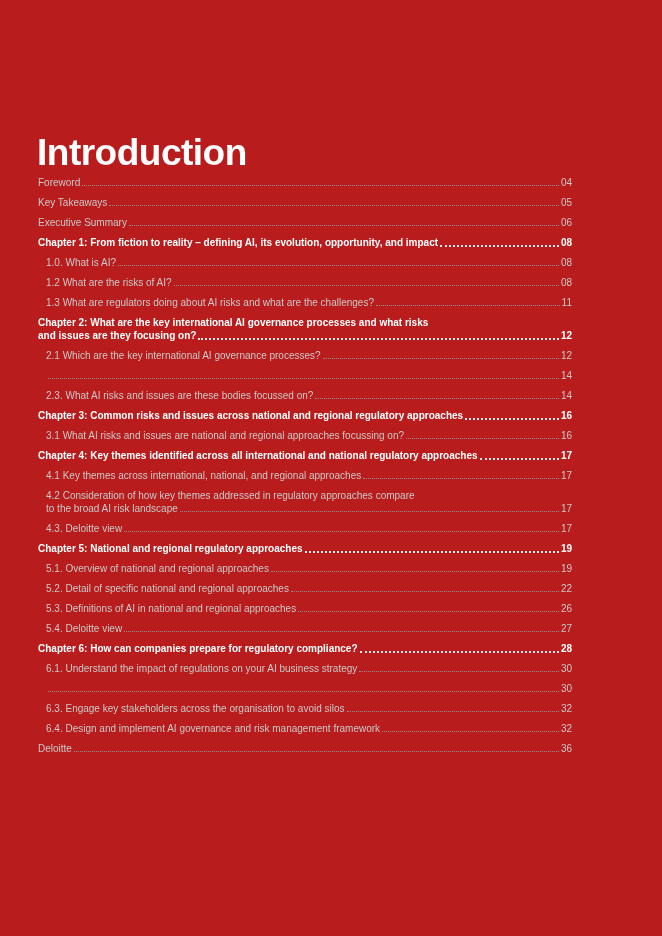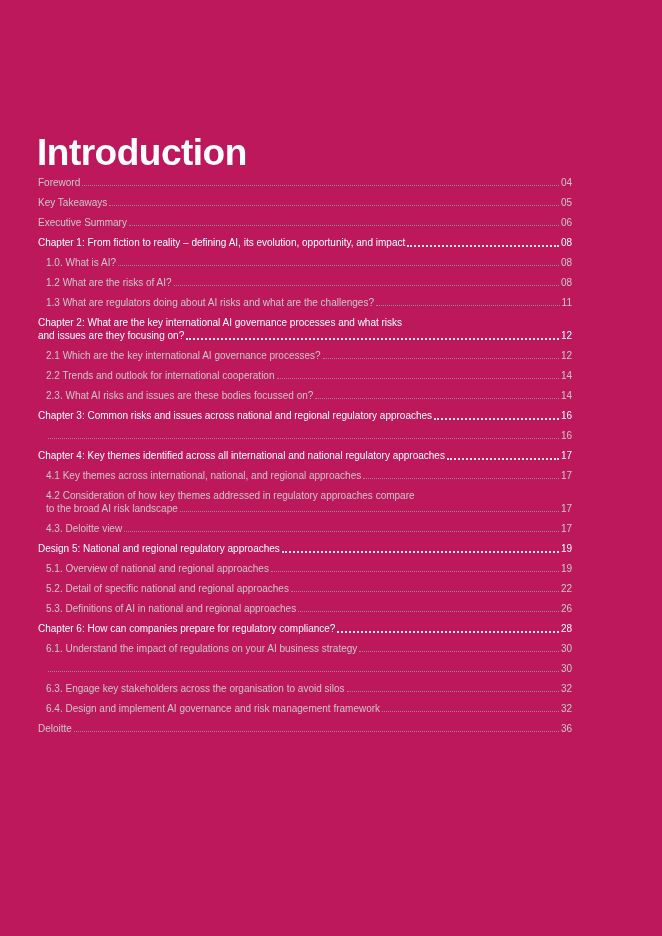--- a/index.html
+++ b/index.html
@@ -4,21 +4,21 @@
 <style>
   html, body {
     margin: 0;
     padding: 0;
     background: #000;
   }
   .page {
     position: relative;
     width: 662px;
     height: 936px;
-    background: #be185d;
+    background: #b91c1c;
     overflow: hidden;
     font-family: "Liberation Sans", sans-serif;
   }
   .page-title {
     position: absolute;
     left: 37px;
     top: 108px;
     font-size: 37px;
     font-weight: bold;
     color: #ffffff;
@@ -34,21 +34,21 @@
   .toc-row {
     display: flex;
     flex-wrap: wrap;
     align-items: baseline;
     font-size: 10px;
     line-height: 13px;
     margin-bottom: 7px;
     color: #c9c9c9;
   }
   .toc-row.bold {
-    font-weight: normal;
+    font-weight: bold;
     color: #ffffff;
   }
   .toc-row.indent {
     padding-left: 8px;
   }
   .lbl1, .lbl2 {
     white-space: nowrap;
   }
   .lbl1.full {
     width: 100%;
@@ -133,41 +133,41 @@
   </div>
 
   <div class="toc-row indent">
     <span class="lbl1">2.1 Which are the key international AI governance processes?</span>
 
     <span class="dots"></span>
     <span class="pg">12</span>
   </div>
 
   <div class="toc-row indent">
-    <span class="lbl1">2.2 Trends and outlook for international cooperation</span>
 
     <span class="dots"></span>
     <span class="pg">14</span>
   </div>
 
   <div class="toc-row indent">
     <span class="lbl1">2.3. What AI risks and issues are these bodies focussed on?</span>
 
     <span class="dots"></span>
     <span class="pg">14</span>
   </div>
 
   <div class="toc-row bold">
     <span class="lbl1">Chapter 3: Common risks and issues across national and regional regulatory approaches</span>
 
     <span class="dots"></span>
     <span class="pg">16</span>
   </div>
 
   <div class="toc-row indent">
+    <span class="lbl1">3.1 What AI risks and issues are national and regional approaches focussing on?</span>
 
     <span class="dots"></span>
     <span class="pg">16</span>
   </div>
 
   <div class="toc-row bold">
     <span class="lbl1">Chapter 4: Key themes identified across all international and national regulatory approaches</span>
 
     <span class="dots"></span>
     <span class="pg">17</span>
@@ -188,21 +188,21 @@
   </div>
 
   <div class="toc-row indent">
     <span class="lbl1">4.3. Deloitte view</span>
 
     <span class="dots"></span>
     <span class="pg">17</span>
   </div>
 
   <div class="toc-row bold">
-    <span class="lbl1">Design 5: National and regional regulatory approaches</span>
+    <span class="lbl1">Chapter 5: National and regional regulatory approaches</span>
 
     <span class="dots"></span>
     <span class="pg">19</span>
   </div>
 
   <div class="toc-row indent">
     <span class="lbl1">5.1. Overview of national and regional approaches</span>
 
     <span class="dots"></span>
     <span class="pg">19</span>
@@ -215,20 +215,26 @@
     <span class="pg">22</span>
   </div>
 
   <div class="toc-row indent">
     <span class="lbl1">5.3. Definitions of AI in national and regional approaches</span>
 
     <span class="dots"></span>
     <span class="pg">26</span>
   </div>
 
+  <div class="toc-row indent">
+    <span class="lbl1">5.4. Deloitte view</span>
+
+    <span class="dots"></span>
+    <span class="pg">27</span>
+  </div>
 
   <div class="toc-row bold">
     <span class="lbl1">Chapter 6: How can companies prepare for regulatory compliance?</span>
 
     <span class="dots"></span>
     <span class="pg">28</span>
   </div>
 
   <div class="toc-row indent">
     <span class="lbl1">6.1. Understand the impact of regulations on your AI business strategy</span>

